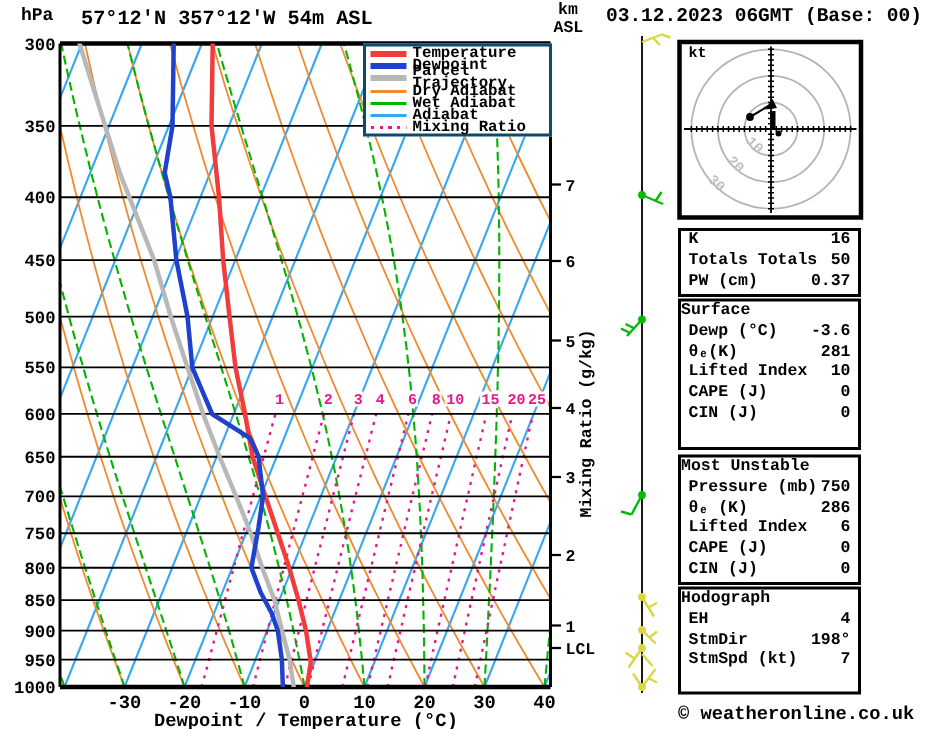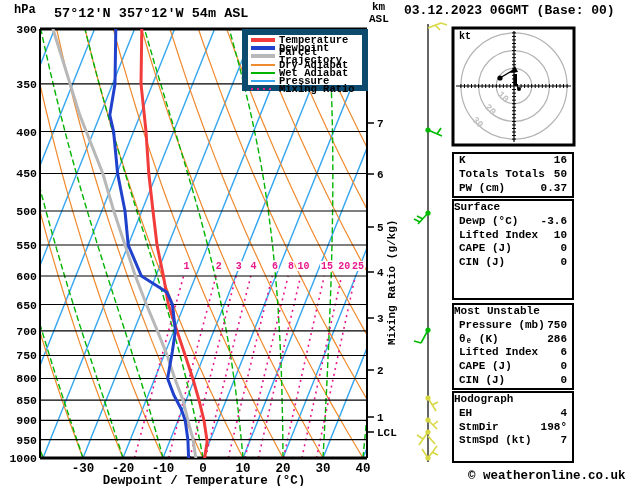--- a/index.html
+++ b/index.html
@@ -5,27 +5,27 @@
   html,body{margin:0;padding:0;background:#fff;}
   .stage{position:relative;width:629px;height:486px;background:#fff;overflow:hidden;
          font-family:"Liberation Mono","DejaVu Sans Mono",monospace;color:#000;}
   .stage svg{position:absolute;left:0;top:0;}
   .lbl{position:absolute;white-space:pre;font-weight:bold;}
   .title{left:54px;top:6px;font-size:13.5px;}
   .hpa{left:14px;top:3px;font-size:12px;}
   .km{left:372px;top:1px;font-size:11px;}
   .asl{left:369px;top:13px;font-size:11px;text-align:center;}
   .date{left:404px;top:3px;font-size:13px;}
-  .footer{left:452px;top:469px;font-size:12.5px;margin-left:16px;}
+  .footer{left:452px;top:469px;font-size:12.5px;}
   .kt{left:459px;top:31px;font-size:10px;}
   .xaxis-title{left:0px;top:474px;width:408px;text-align:center;font-size:12.5px;}
   .mixlabel{left:381px;top:185px;font-size:11px;transform:rotate(-90deg);transform-origin:top left;
             position:absolute;white-space:pre;font-weight:bold;top:345px;left:386px;}
   .legend{position:absolute;left:242px;top:29px;width:126px;height:62px;background:#fff;
-          border:6px solid #0c4a6e;box-sizing:border-box;padding:1px 2px 0 3px;}
+          border:2px solid #0c4a6e;box-sizing:border-box;padding:1px 2px 0 3px;}
   .legend-row{display:flex;align-items:center;height:8.2px;}
   .legend-swatch{width:24px;min-width:24px;height:3px;margin-right:4px;}
   .legend-text{font-size:10.5px;font-weight:bold;line-height:8px;}
   .panel-box{position:absolute;left:452px;width:122px;background:#fff;border:2px solid #000;
              box-sizing:border-box;font-size:11px;font-weight:bold;}
   .trow{display:flex;justify-content:space-between;padding:0 5px;height:13.8px;line-height:13.8px;}
   .thead{text-align:left;height:13.8px;line-height:13.8px;}
   .b1{top:152px;height:46px;}
   .b2{top:199px;height:101px;}
   .b3{top:303px;height:87px;}
@@ -356,21 +356,21 @@
     <div class="legend-row">
         <span class="legend-swatch" style="height: 2px; background: rgb(240, 138, 46);"></span>
         <span class="legend-text">Dry Adiabat</span>
       </div>
     <div class="legend-row">
         <span class="legend-swatch" style="height: 2px; background: rgb(0, 180, 0);"></span>
         <span class="legend-text">Wet Adiabat</span>
       </div>
     <div class="legend-row">
         <span class="legend-swatch" style="height: 2px; background: rgb(53, 166, 240);"></span>
-        <span class="legend-text">Pressure</span>
+        <span class="legend-text">Adiabat</span>
       </div>
     <div class="legend-row">
         <span class="legend-swatch" style="height: 2px; background: repeating-linear-gradient(90deg, rgb(232, 24, 140) 0px, rgb(232, 24, 140) 2px, transparent 2px, transparent 6px);"></span>
         <span class="legend-text">Mixing Ratio</span>
       </div>
   </div>
 
   <div class="panel-box b1">
     <div class="trow">
         <span>K</span>
@@ -386,20 +386,24 @@
       </div>
   </div>
 
   <div class="panel-box b2">
     <div class="thead">Surface</div>
     <div class="trow">
         <span>Dewp (°C)</span>
         <span>-3.6</span>
       </div>
     <div class="trow">
+        <span>θₑ(K)</span>
+        <span>281</span>
+      </div>
+    <div class="trow">
         <span>Lifted Index</span>
         <span>10</span>
       </div>
     <div class="trow">
         <span>CAPE (J)</span>
         <span>0</span>
       </div>
     <div class="trow">
         <span>CIN (J)</span>
         <span>0</span>

